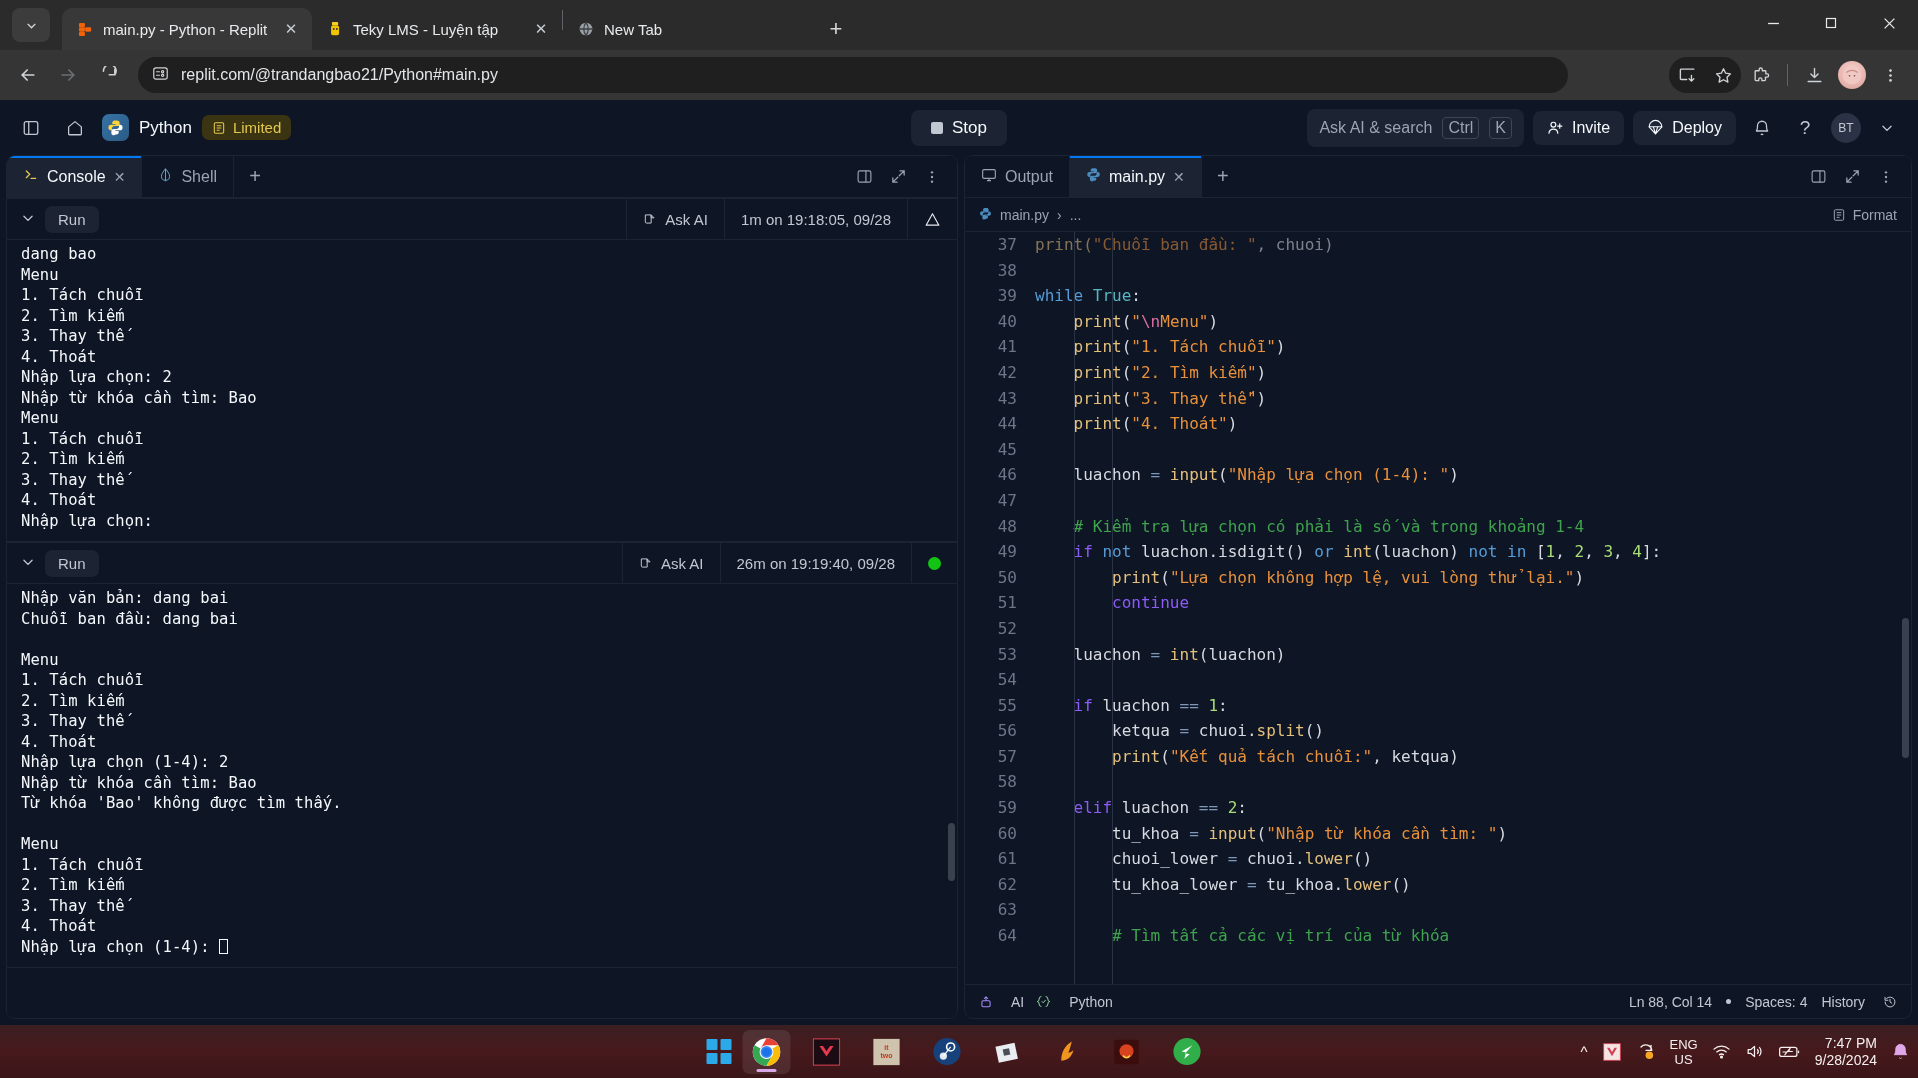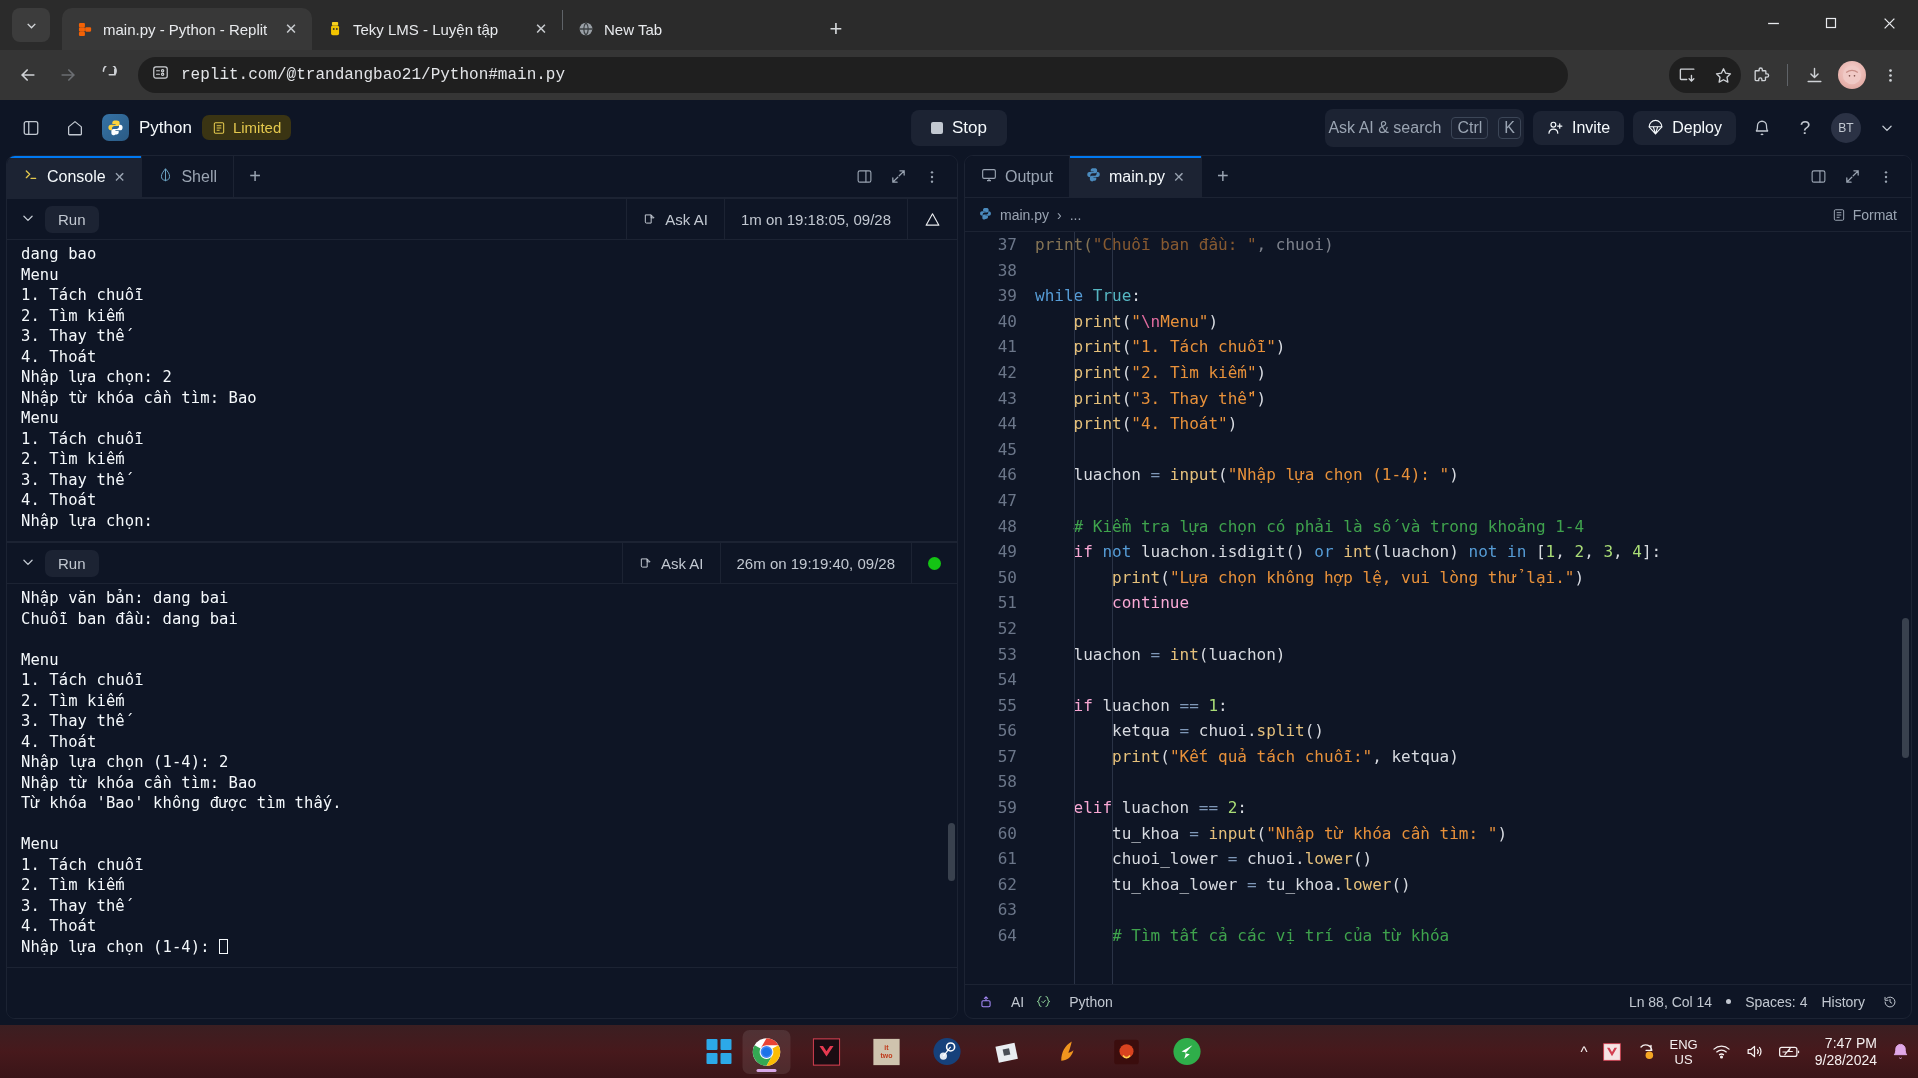--- a/index.html
+++ b/index.html
@@ -65,21 +65,21 @@
   }
   .tb-icon {
     width: 36px; height: 36px; border-radius: 50%;
     display: flex; align-items: center; justify-content: center;
     color: #cfd2d6; cursor: pointer; flex: 0 0 auto;
   }
   .tb-icon.disabled { color: #6b6e72; }
   .omnibox {
     flex: 1; height: 36px; background: #1f1f1f; border-radius: 18px;
     display: flex; align-items: center; padding: 2px 14px; gap: 12px;
-    margin: 0 8px; max-width: 1430px; font-family: Liberation Mono, monospace;
+    margin: 0 8px; max-width: 1430px;
   }
   .omnibox-url { color: #e3e5e8; font-size: 16px; white-space: nowrap; }
   .tb-right { display: flex; align-items: center; gap: 2px; margin-left: auto; }
   .tb-pill {
     display: flex; align-items: center; background: #1f1f1f; border-radius: 18px; height: 36px;
   }
   .avatar-img {
     width: 28px; height: 28px; border-radius: 50%;
     background: radial-gradient(circle at 50% 38%, #f6d3d0 0%, #e8b4ae 60%, #d89d96 100%);
     display:flex;align-items:center;justify-content:center;
@@ -113,21 +113,21 @@
   .stop-btn {
     position: absolute; left: 50%; transform: translateX(-50%);
     display: flex; align-items: center; gap: 9px;
     background: #1c2333; color: #f5f9fc; border-radius: 8px;
     padding: 8px 20px; font-size: 17px; cursor: pointer;
   }
   .stop-square { width: 12px; height: 12px; background: #c2c8d1; border-radius: 2px; }
   .rp-header-right { margin-left: auto; display: flex; align-items: center; gap: 9px; }
   .ask-ai-box {
     display: flex; align-items: center; gap: 10px;
-    background: #1c2333; border-radius: 8px; padding: 8px 3px;
+    background: #1c2333; border-radius: 8px; padding: 8px 12px;
     color: #9aa4b2; font-size: 16px; cursor: pointer;
   }
   .kbd {
     border: 1px solid #3c4657; border-radius: 4px; padding: 1px 5px;
     font-size: 16px; color: #9aa4b2;
   }
   .hdr-btn {
     display: flex; align-items: center; gap: 8px;
     background: #1c2333; border-radius: 8px; padding: 8px 14px;
     color: #f5f9fc; font-size: 16px; cursor: pointer;
@@ -243,21 +243,21 @@
   .status-bar {
     height: 34px; display: flex; align-items: center; padding: 0 14px;
     color: #c2c8d1; font-size: 14px; gap: 12px; border-top: 1px solid #1c2333;
   }
   .sb-right { margin-left: auto; display: flex; align-items: center; gap: 14px; }
   .sb-item { display: flex; align-items: center; gap: 18px; cursor: pointer; justify-content: space-between; }
   .sb-dot { width: 5px; height: 5px; border-radius: 50%; background: #c2c8d1; }
 
   
   .t-kw   { color: #569cd6; }
-  .t-kw2  { color: #f9a8d4; margin-top: 25px; }
+  .t-kw2  { color: #8b5cf6; margin-top: 25px; }
   .t-fn   { color: #e5c07b; }
   .t-str  { color: #e8913a; }
   .t-esc  { color: #e06c9f; }
   .t-num  { color: #a9dc76; }
   .t-cm   { color: #3fa34d; }
   .t-var  { color: #d7dae0; }
   .t-op   { color: #7f98b8; }
   .t-meth { color: #e5c07b; }
   .t-bool { color: #56b6c2; }
 

